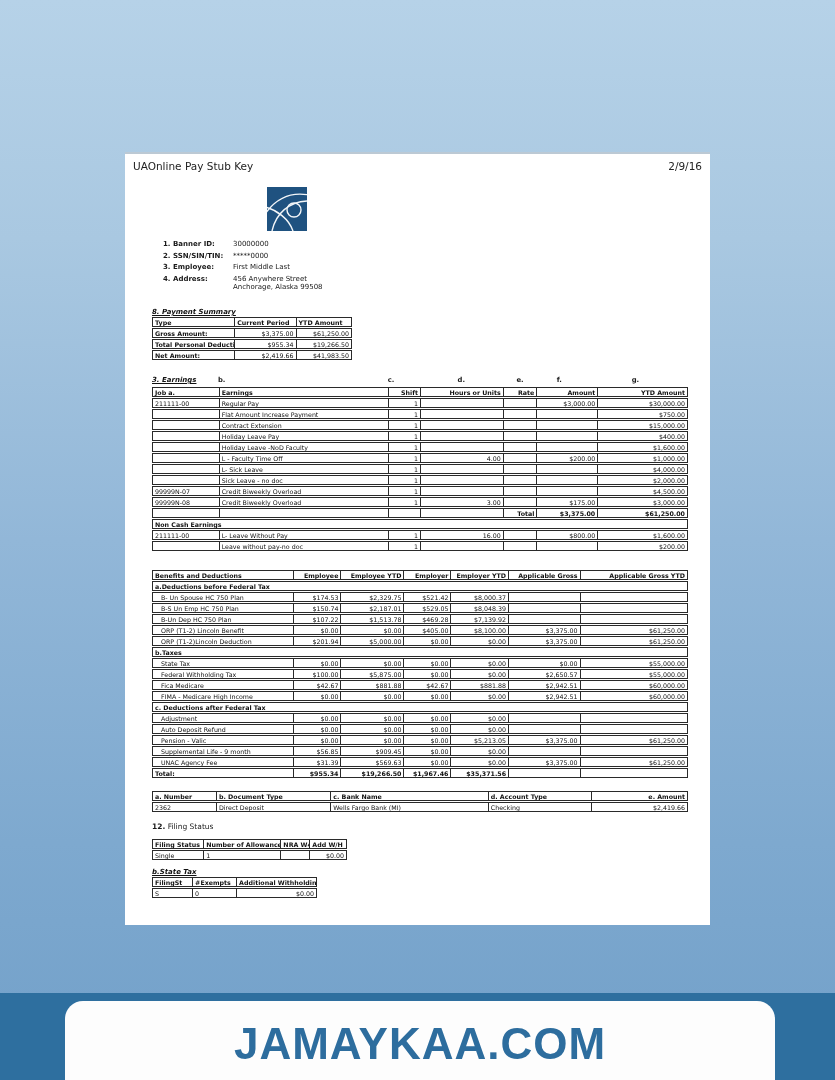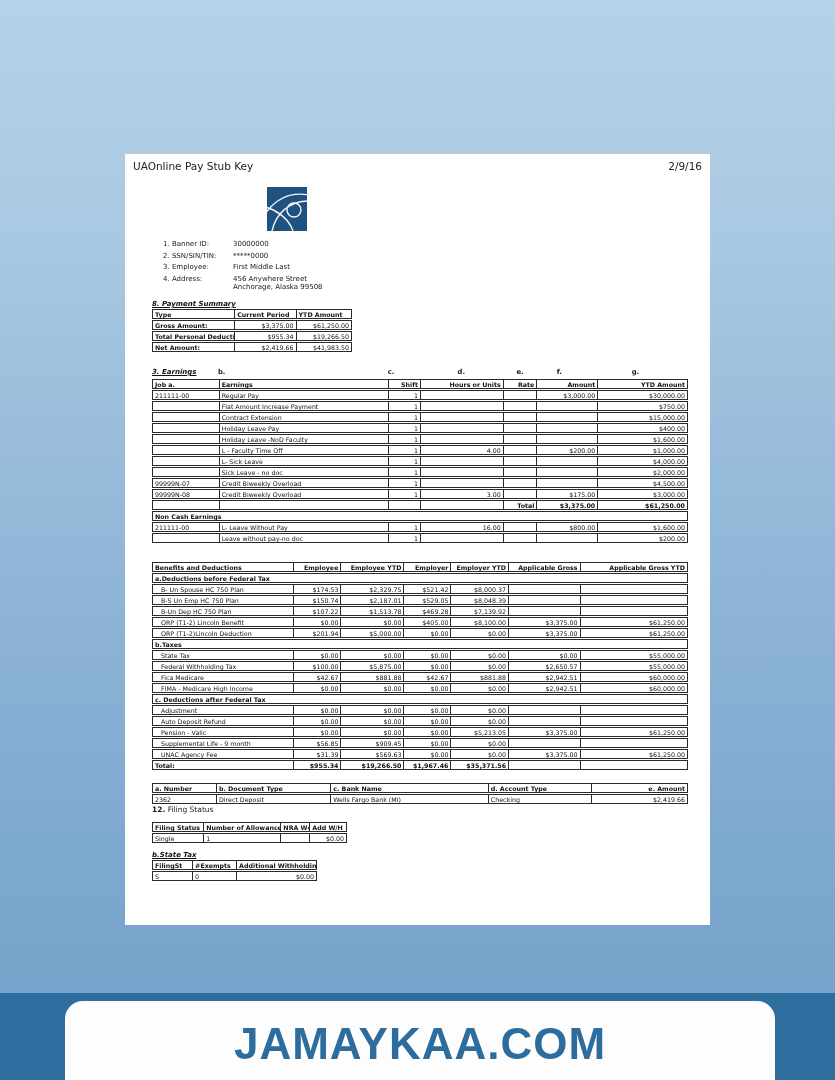--- a/index.html
+++ b/index.html
@@ -26,21 +26,21 @@
   .ofalaska{font-size:12px;letter-spacing:3px;font-weight:bold;margin-top:1px}
   .ofalaska .of{font-style:italic;font-size:9px;letter-spacing:0;font-weight:normal}
   .wm-rule{border-top:1px solid #8aa2b8;margin:3px 4px 2px 4px}
   .tagline{font-style:italic;font-size:6.5px;color:#2d608c;font-family:"Liberation Serif",serif}
   .addr{margin:10px 0 0 50px;font-size:6.8px;line-height:1.5;color:#222}
   
   .fields{position:relative;margin:9px 0 0 30px;font-size:7px;height:50px}
   .fcol-left{position:absolute;left:0;top:0;width:200px}
   .fcol-right{position:absolute;left:205px;top:0;width:290px}
   .frow{display:flex;margin-bottom:3.5px}
-  .flab{font-weight:normal;white-space:nowrap}
+  .flab{font-weight:bold;white-space:nowrap}
   .fval{margin-left:8px;white-space:nowrap}
   .fval2{margin-left:8px}
   .fcol-left .flab{width:62px}
   .fcol-right .flab{width:68px}
   
   .content{margin-left:19px}
   .sec{font-weight:bold;font-style:italic;text-decoration:underline;font-size:7px;color:#111;white-space:nowrap}
   .letters-row{position:relative;width:536px;height:10px;margin-top:0}
   .letters-row .sec{position:absolute;top:0}
   .letter{position:absolute;top:0;font-weight:bold;font-size:6.8px}
@@ -50,22 +50,22 @@
   .tbl.w165{width:165px}
   .tr{display:flex;border:1px solid #2a2a2a;margin-top:1px;min-height:9.6px;align-items:stretch;background:#fff}
   .td{padding:1px 2px 0 2px;border-left:1px solid #2a2a2a;white-space:nowrap;overflow:hidden}
   .td:first-child{border-left:none}
   .tr.head .td{font-weight:bold}
   .tr.band .td{font-weight:bold;width:100%!important;text-align:left!important}
   .tr.total .td{font-weight:bold}
   .tbl.payment .tr:not(.head) .td:first-child{font-weight:bold}
   .tbl.benefits .tr.row .td:first-child{padding-left:8px}
   .tbl.benefits .tr.total .td:first-child{text-align:right}
-  .mt10{margin-top:10px}.mt16{margin-top:16px}.mt20{margin-top:19px}.mt14{margin-top:13px}
-  .filing-head{margin-top:1px;font-size:7.5px}
+  .mt10{margin-top:18px}.mt16{margin-top:16px}.mt20{margin-top:19px}.mt14{margin-top:13px}
+  .filing-head{margin-top:10px;font-size:7.5px}
   .filing-head b{font-weight:bold}
   .sub-sec{margin-top:8px}
 </style>
 </head>
 <body>
 
 <div class="screen">
 
   <div class="page">
 

